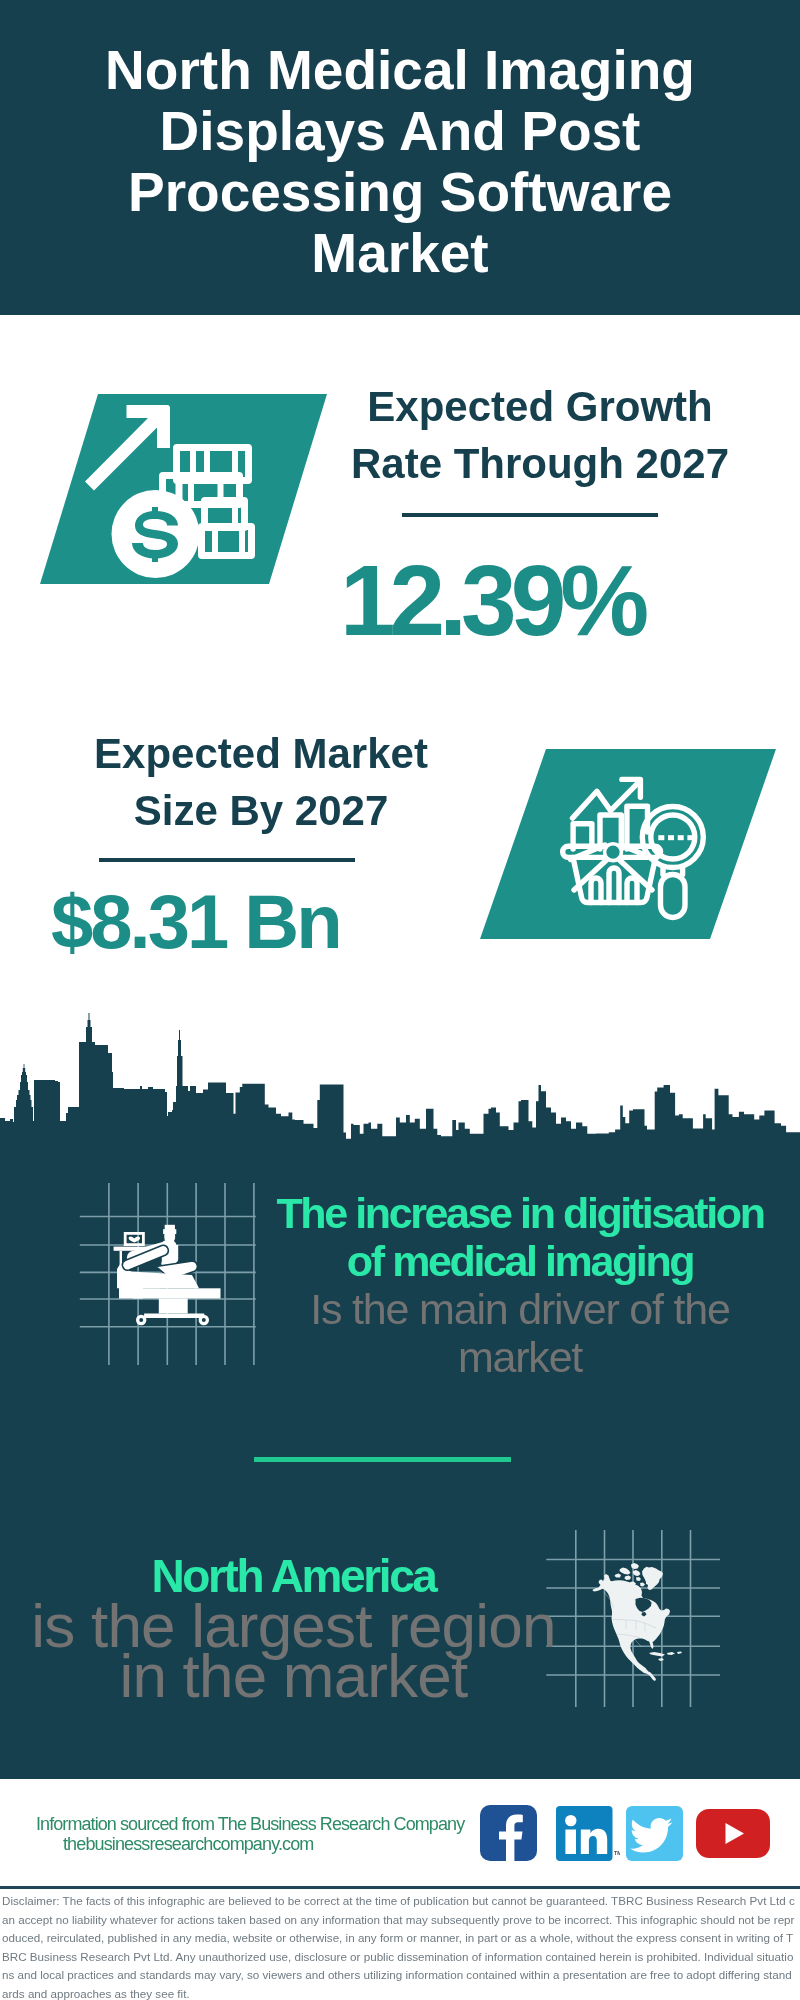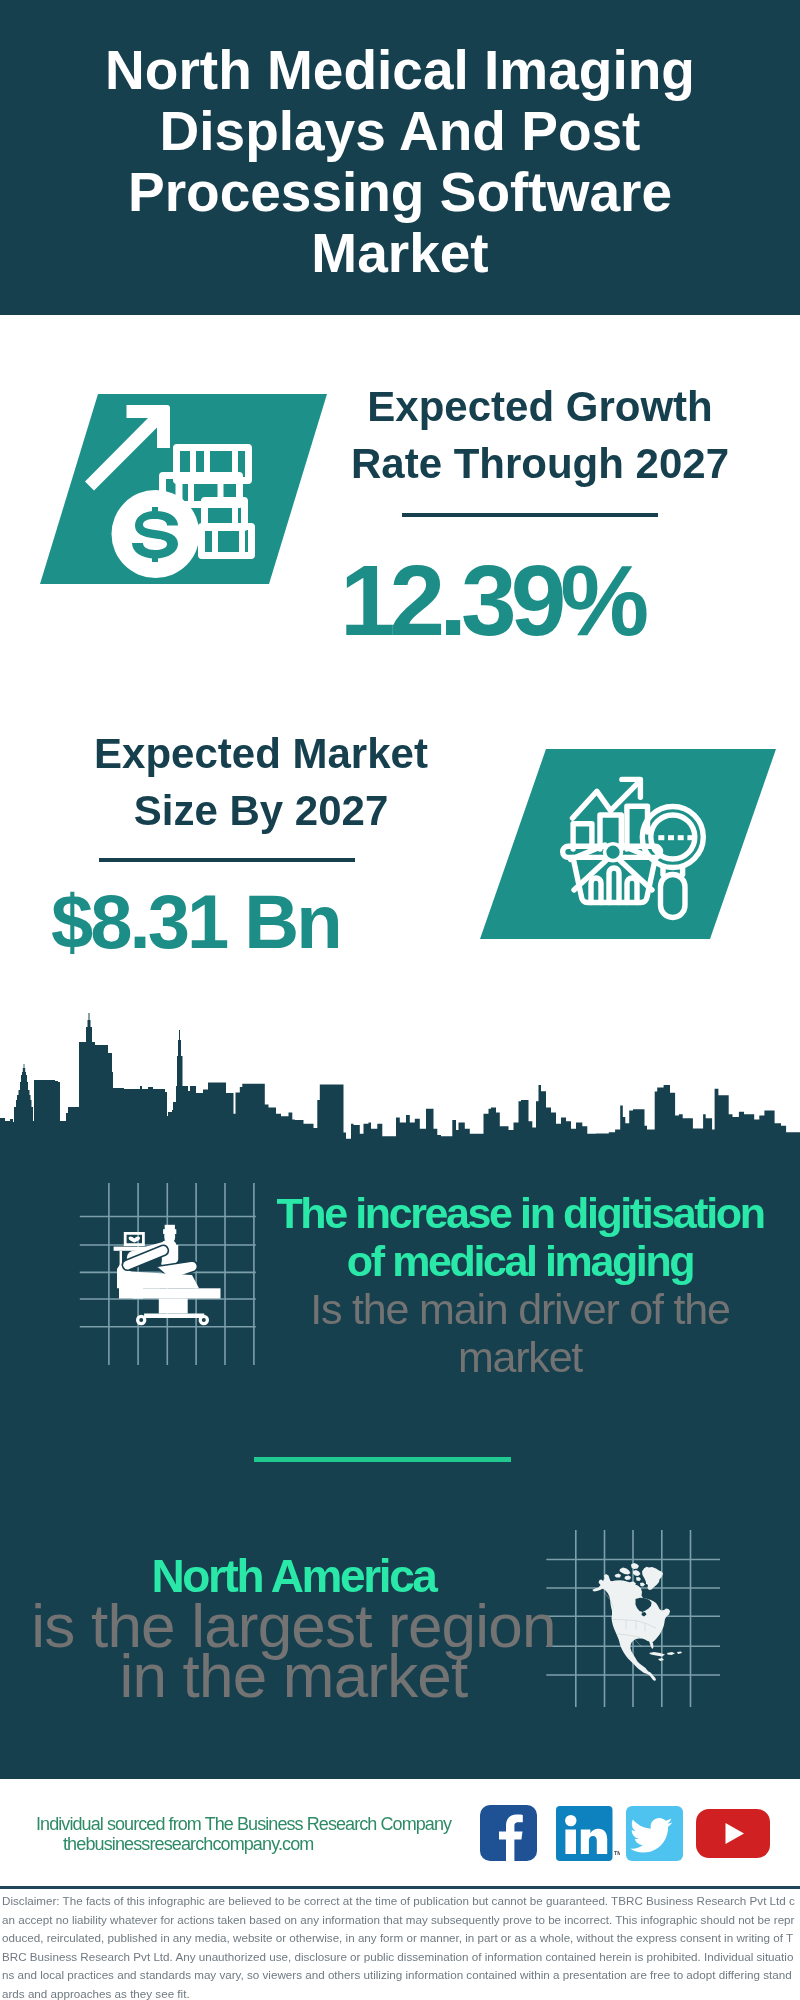--- a/index.html
+++ b/index.html
@@ -142,21 +142,21 @@
         <rect x="190" y="88.2" width="6" height="5"></rect>
         <rect x="199.7" y="88.2" width="6" height="5"></rect>
         <rect x="209.4" y="88.2" width="6" height="5"></rect>
         <circle cx="135" cy="105.2" r="10.2"></circle>
         <circle cx="135" cy="105.2" r="6.6" fill="#1d9189"></circle>
       </g>
     </svg>
   </div>
 
   <div class="src">
-    <span>Individual sourced from The Business Research Company</span>
+    <span>Information sourced from The Business Research Company</span>
     <span class="w">thebusinessresearchcompany.com</span>
   </div>
 
   <svg class="social" style="left:480px;top:1805px;" width="57" height="56" viewBox="0 0 57 56">
     <rect x="0" y="0" width="57" height="56" rx="10" fill="#1f5294"></rect>
     <path d="M34.4,56 L34.4,34.6 L41.4,34.6 L42.5,26.4 L34.4,26.4 L34.4,21.2
              C34.4,18.8 35.1,17.2 38.5,17.2 L42.8,17.2 L42.8,9.9
              C42,9.8 39.5,9.6 36.5,9.6 C30.3,9.6 26,13.4 26,20.4 L26,26.4
              L19,26.4 L19,34.6 L26,34.6 L26,56 Z" fill="#ffffff"></path>
   </svg>

